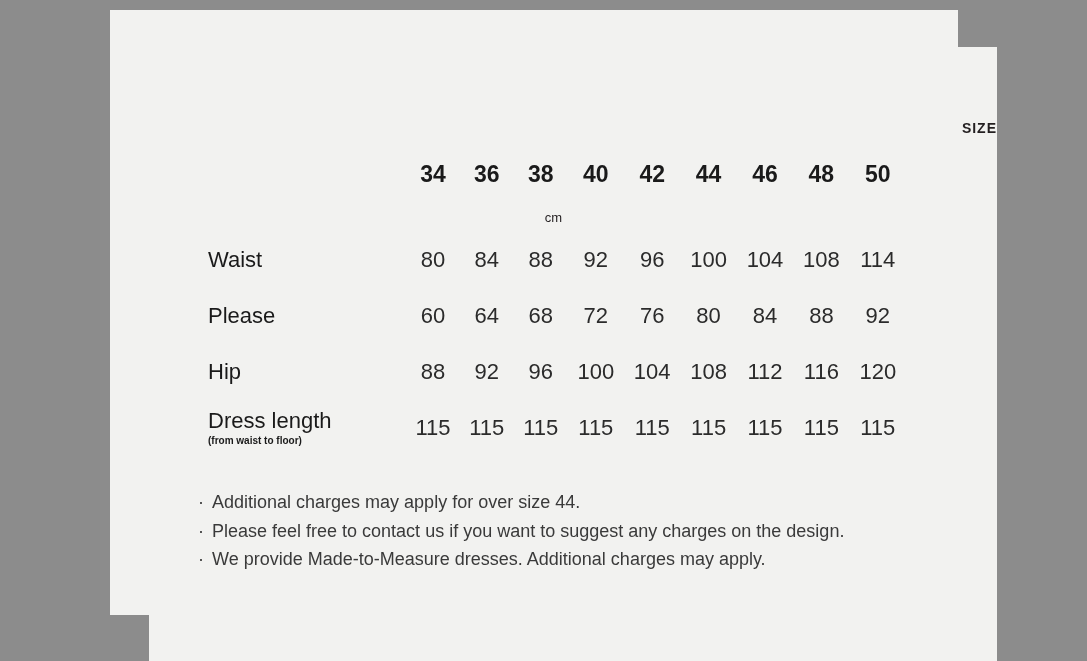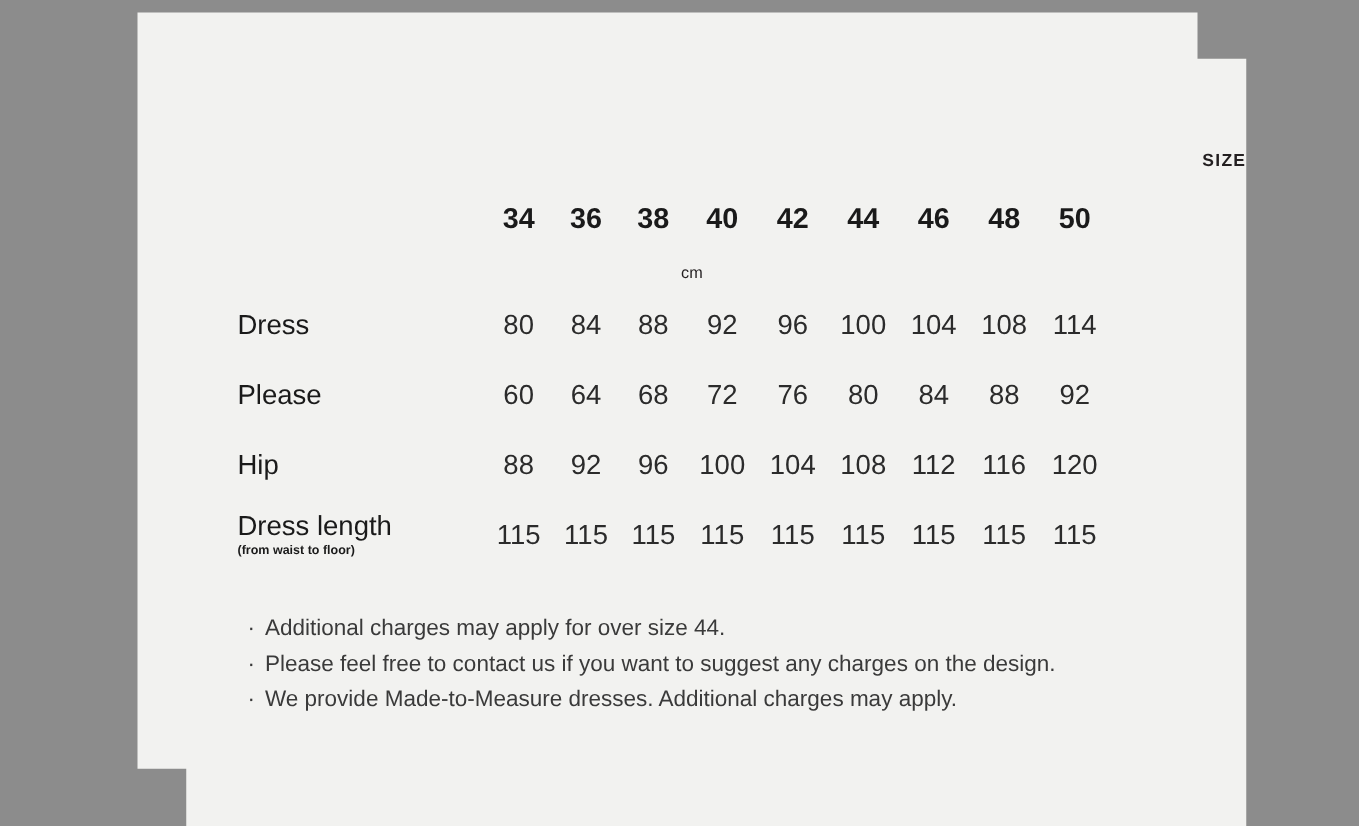--- a/index.html
+++ b/index.html
@@ -66,21 +66,21 @@
     left: 0;
     width: 887px;
     text-align: center;
     font-size: 13px;
     font-weight: normal;
   }
 
   table.size-table {
     position: absolute;
     top: 140px;
-    left: 78px;
+    left: 96px;
     width: 700px;
     border-collapse: collapse;
   }
   table.size-table th,
   table.size-table td {
     padding: 0;
     margin: 0;
   }
   table.size-table thead th {
     font-size: 23px;
@@ -169,21 +169,21 @@
         </tr>
         <tr class="unit-spacer">
           <td></td>
           <td colspan="9"></td>
         </tr>
       </thead>
       <tbody>
 
         <tr>
           <td class="row-label">
-            <span class="row-label-main">Dress</span>
+            <span class="row-label-main">Waist</span>
           </td>
           <td>80</td>
           <td>84</td>
           <td>88</td>
           <td>92</td>
           <td>96</td>
           <td>100</td>
           <td>104</td>
           <td>108</td>
           <td>114</td>

